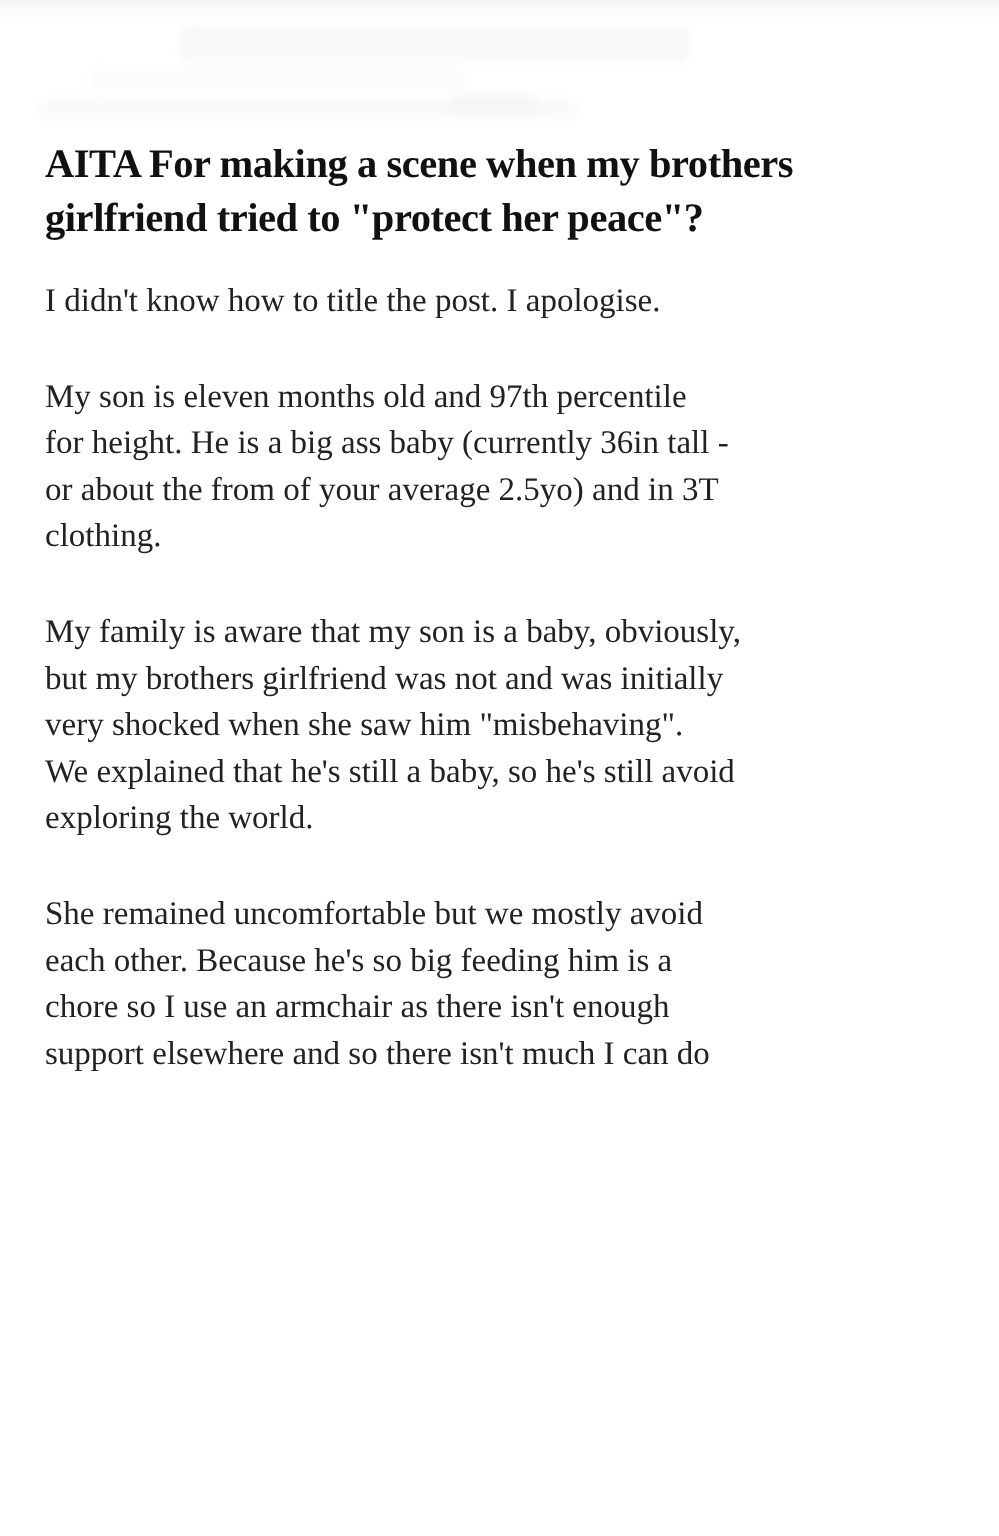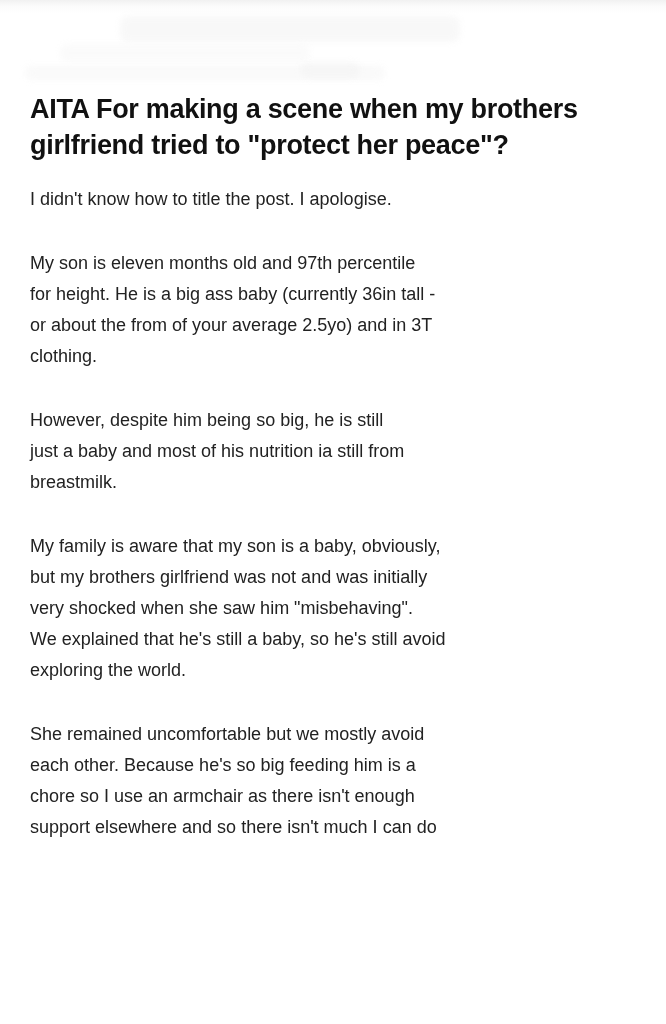--- a/index.html
+++ b/index.html
@@ -12,20 +12,21 @@
     overflow: hidden;
     background: var(--bg, #ffffff);
     font-family: "Liberation Sans", sans-serif;
   }
   .page {
     position: relative;
     width: 666px;
     height: 1024px;
     overflow: hidden;
     background: var(--bg, #ffffff);
+    font-family: Liberation Serif, serif;
   }
   
   .ghost-header {
     position: absolute;
     top: 0; left: 0;
     width: 666px;
     height: 96px;
     background: linear-gradient(#f1f1f1 0px, #fbfbfb 6px, #ffffff 14px);
     overflow: hidden;
   }
@@ -51,21 +52,21 @@
     margin: 0 0 21px 0;
     font-size: 27px;
     line-height: 36px;
     font-weight: 700;
     letter-spacing: -0.3px;
     color: var(--title-color, #111111);
     white-space: pre-line;
   }
   .para {
     margin: 0 0 33px 0;
-    font-size: 18px;
+    font-size: 22px;
     line-height: 31px;
     letter-spacing: 0px;
     font-weight: 400;
     color: var(--body-color, #222222);
     white-space: pre-line;
   }
   .para:last-child { margin-bottom: 0; }
 </style>
 </head>
 <body>
@@ -82,23 +83,20 @@
   <div class="content">
     <h1 class="post-title">AITA For making a scene when my brothers
 girlfriend tried to "protect her peace"?</h1>
 
     <div id="post-body">
         <p class="para">I didn't know how to title the post. I apologise.</p>
         <p class="para">My son is eleven months old and 97th percentile
 for height. He is a big ass baby (currently 36in tall -
 or about the from of your average 2.5yo) and in 3T
 clothing.</p>
-        <p class="para">However, despite him being so big, he is still
-just a baby and most of his nutrition ia still from
-breastmilk.</p>
         <p class="para">My family is aware that my son is a baby, obviously,
 but my brothers girlfriend was not and was initially
 very shocked when she saw him "misbehaving".
 We explained that he's still a baby, so he's still avoid
 exploring the world.</p>
         <p class="para">She remained uncomfortable but we mostly avoid
 each other. Because he's so big feeding him is a
 chore so I use an armchair as there isn't enough
 support elsewhere and so there isn't much I can do</p>
       </div>

